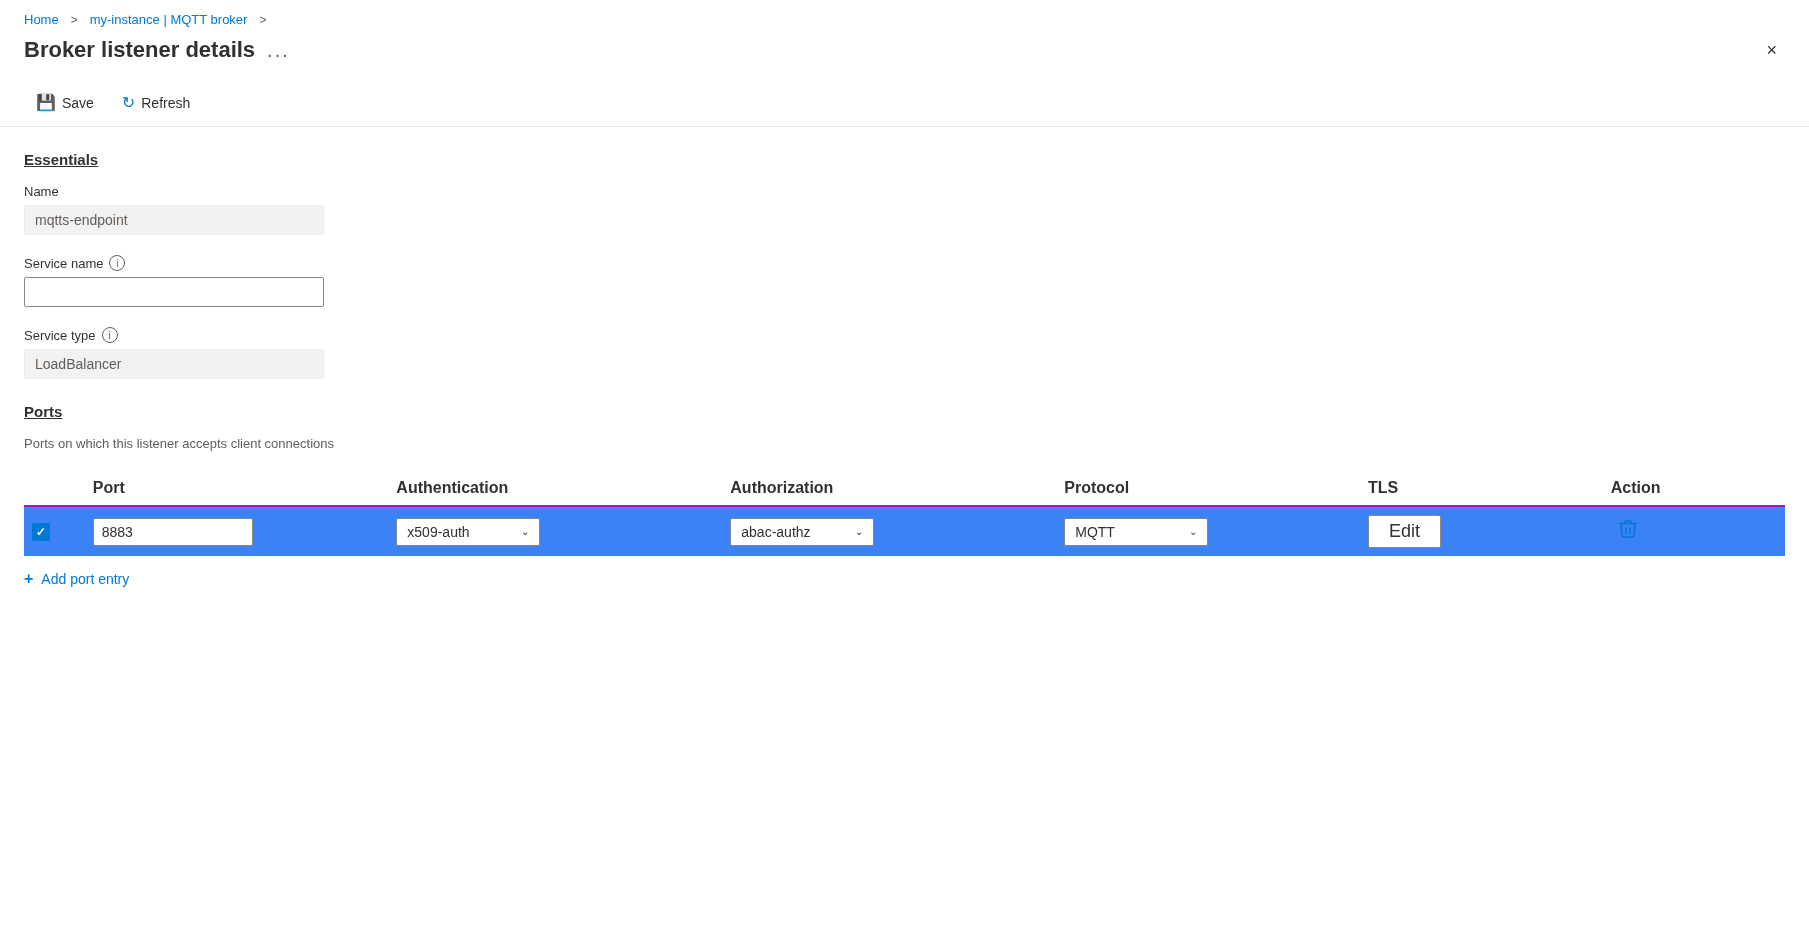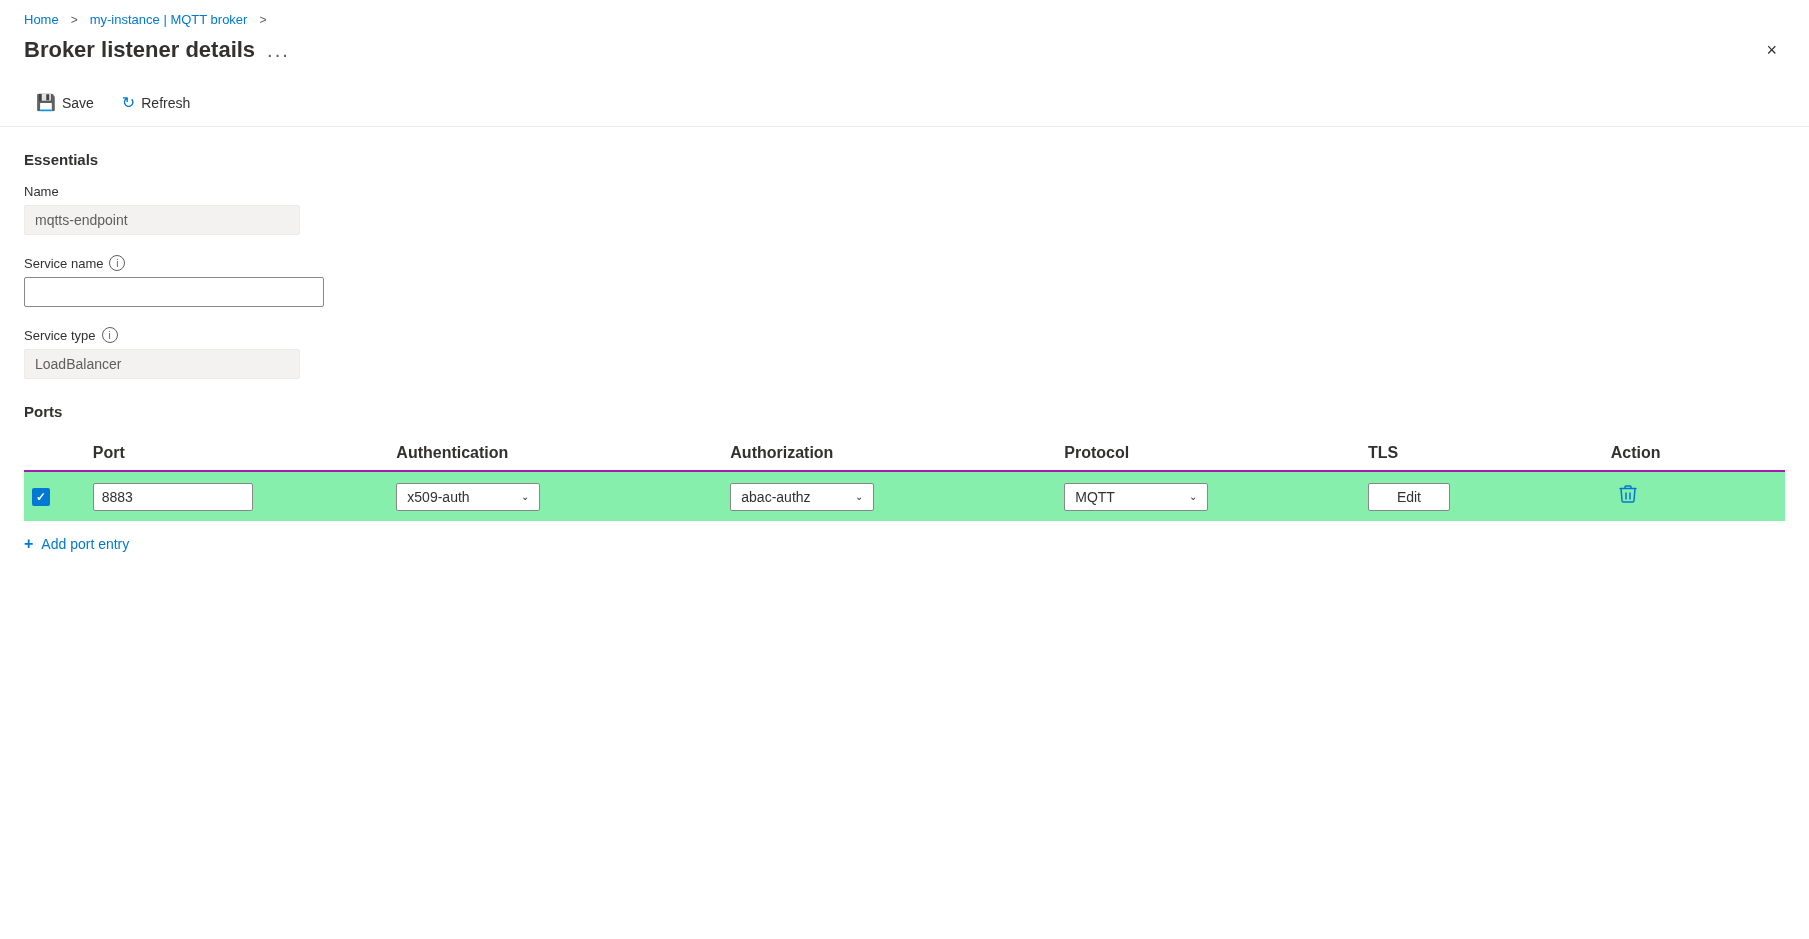--- a/index.html
+++ b/index.html
@@ -88,20 +88,21 @@
       color: #0078d4;
     }
     .content {
       padding: 24px 24px;
     }
     .section-title {
       font-size: 15px;
       font-weight: 600;
       color: #323130;
       margin-bottom: 16px;
+      text-decoration: underline;
     }
     .field-group {
       margin-bottom: 20px;
     }
     .field-label {
       display: flex;
       align-items: flex-end;
       gap: 6px;
       font-size: 13px;
       color: #323130;
@@ -113,21 +114,21 @@
       justify-content: center;
       width: 16px;
       height: 16px;
       border-radius: 50%;
       border: 1.5px solid #605e5c;
       font-size: 10px;
       color: #605e5c;
       cursor: help;
     }
     .field-input-readonly {
-      width: 276px;
+      width: 300px;
       padding: 6px 10px;
       background: #f3f2f1;
       border: 1px solid #edebe9;
       border-radius: 2px;
       font-size: 14px;
       color: #605e5c;
     }
     .field-input {
       width: 300px;
       padding: 6px 10px;
@@ -157,21 +158,21 @@
       font-weight: 600;
       color: #323130;
       padding: 8px 12px 8px 8px;
       border-bottom: 2px solid #a21caf;
     }
     .ports-table td {
       padding: 8px 12px 8px 8px;
       vertical-align: middle;
     }
     .ports-table tr.data-row {
-      background: #86efac;
+      background: #3b82f6;
     }
     .checkbox-cell {
       width: 40px;
     }
     .checkbox-blue {
       width: 18px;
       height: 18px;
       background: #0078d4;
       border: none;
       border-radius: 2px;
@@ -209,25 +210,25 @@
       color: #323130;
       cursor: pointer;
       user-select: none;
     }
     .select-dropdown .chevron {
       font-size: 10px;
       color: #323130;
       margin-left: 8px;
     }
     .edit-btn {
-      padding: 5px 28px;
+      padding: 5px 20px;
       background: #fff;
       border: 1px solid #8a8886;
       border-radius: 2px;
-      font-size: 14px;
+      font-size: 18px;
       color: #323130;
       cursor: pointer;
     }
     .delete-btn {
       background: none;
       border: none;
       cursor: pointer;
       color: #0078d4;
       font-size: 18px;
       padding: 4px 8px;
@@ -299,20 +300,21 @@
     <div class="field-group">
       <div class="field-label">
         <span>Service type</span>
         <span class="info-icon">i</span>
       </div>
       <div class="field-input-readonly">LoadBalancer</div>
     </div>
 
     <div class="ports-section">
       <div class="section-title">Ports</div>
+      <div class="ports-subtitle">Ports on which this listener accepts client connections</div>
 
       <table class="ports-table">
         <thead>
           <tr>
             <th style="width:40px;"></th>
             <th style="width:200px;">Port</th>
             <th style="width:220px;">Authentication</th>
             <th style="width:220px;">Authorization</th>
             <th style="width:200px;">Protocol</th>
             <th style="width:160px;">TLS</th>

